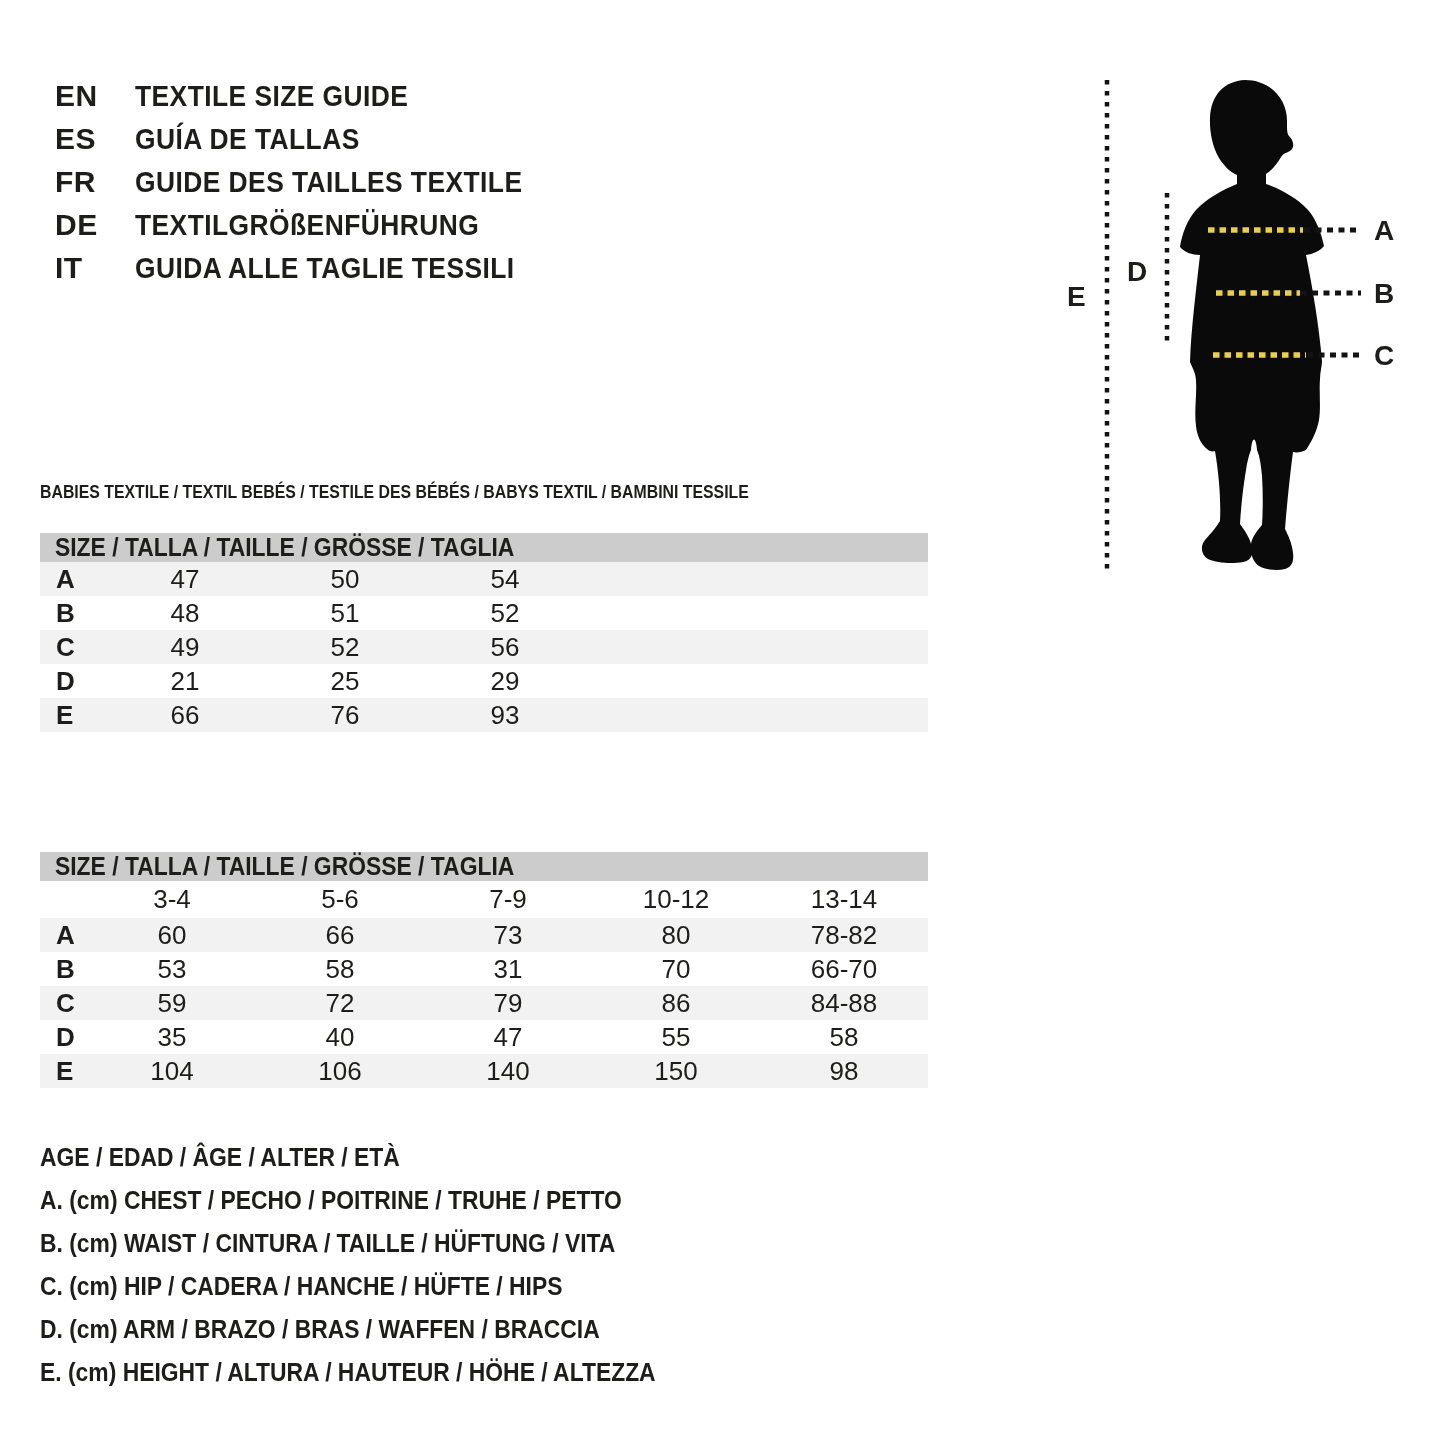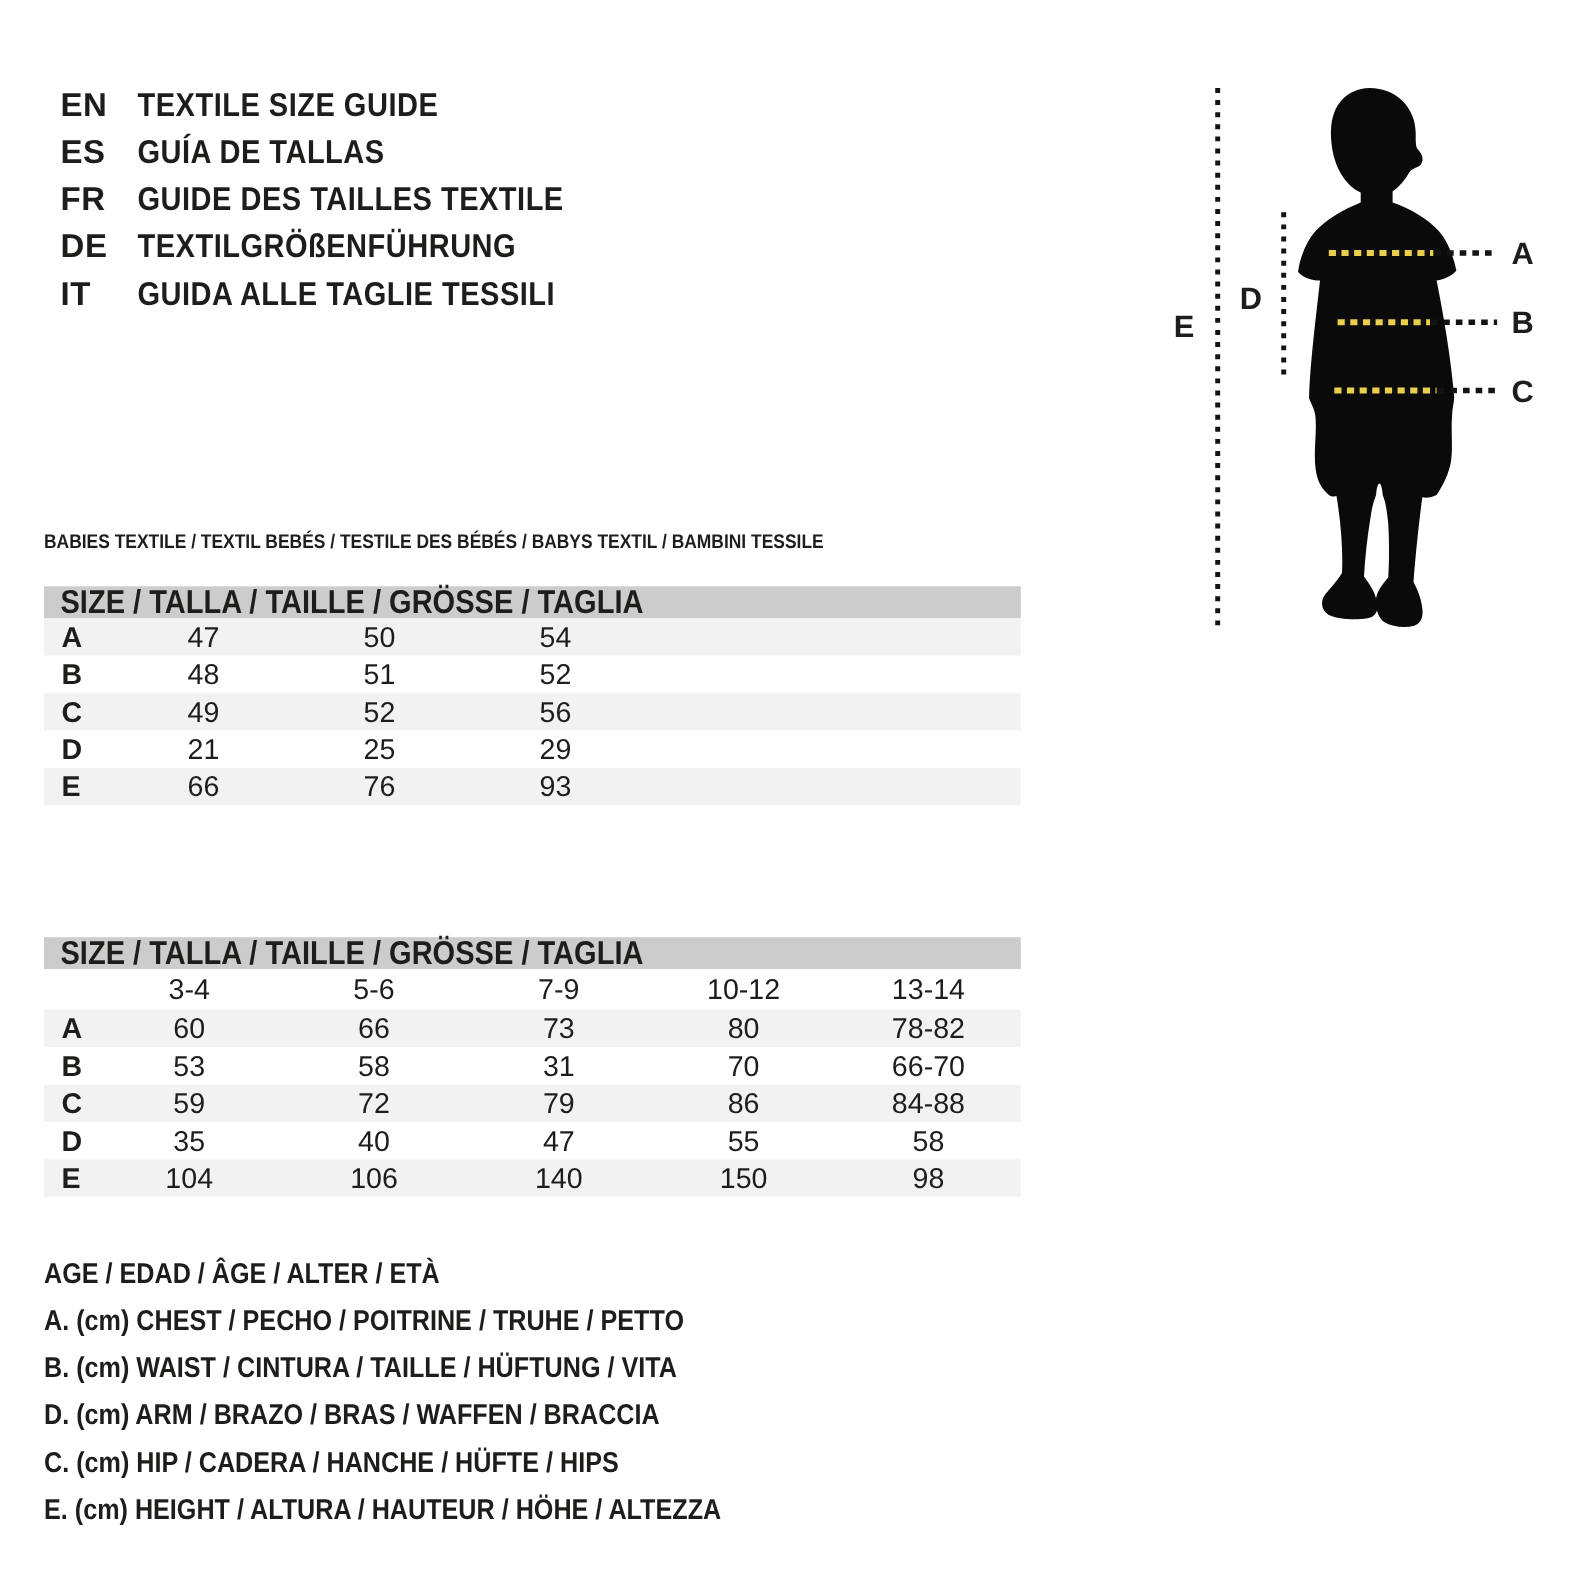--- a/index.html
+++ b/index.html
@@ -9,38 +9,38 @@
     width: 1445px; height: 1445px;
     background: #ffffff;
     font-family: "Liberation Sans", sans-serif;
     color: #1d1d1b;
     overflow: hidden;
   }
   .cond { display:inline-block; transform: scaleX(0.88); transform-origin: 0 50%; white-space: nowrap; }
 
   
   .langs { position:absolute; left:55px; top:74px; }
-  .lang-row { display:flex; height:43px; align-items:center; font-size:30px; font-weight:700; letter-spacing:0.5px; }
+  .lang-row { display:flex; height:43px; align-items:center; font-size:30px; font-weight:700; letter-spacing:0.5px;gap:10px; }
   .lang-code { width:70px; flex:0 0 70px; }
 
   
   .figure-svg { position:absolute; left:1060px; top:55px; width:385px; height:545px; }
   .figure-svg text { font-family:"Liberation Sans", sans-serif; font-size:28px; font-weight:700; fill:#1d1d1b; }
 
   
   .sec-heading { position:absolute; left:40px; font-size:18px; font-weight:700; white-space:nowrap; }
   .babies-heading { top:482px; }
   .children-heading { top:804px; }
 
   
   .table { position:absolute; left:40px; width:888px; }
   .babies-table { top:533px; }
   .children-table { top:852px; }
   .tbar { height:29px; background:#cccccc; display:flex; align-items:center; padding-left:15px;
-          font-size:30px; font-weight:700;text-align:center; }
+          font-size:26px; font-weight:700;text-align:center; }
   .trow { display:grid; align-items:center; font-size:26px; }
   .babies-grid { grid-template-columns:65px 160px 160px 160px 1fr; }
   .children-grid { grid-template-columns:48px 168px 168px 168px 168px 168px; }
   .thead-row-babies { height:40px; font-weight:600; }
   .thead-row-children { height:37px; font-weight:600; }
   .drow { height:34px; }
   .stripe { background:#f2f2f2; }
   .cell { text-align:center; font-weight:500; }
   .cell.rlabel { text-align:left; padding-left:16px; font-weight:600; }
 
@@ -246,23 +246,23 @@
     <div class="legend-line">
         <span class="cond">AGE / EDAD / ÂGE / ALTER / ETÀ</span>
       </div>
     <div class="legend-line">
         <span class="cond">A. (cm) CHEST / PECHO / POITRINE / TRUHE / PETTO</span>
       </div>
     <div class="legend-line">
         <span class="cond">B. (cm) WAIST / CINTURA / TAILLE / HÜFTUNG / VITA</span>
       </div>
     <div class="legend-line">
+        <span class="cond">C. (cm) HIP / CADERA / HANCHE / HÜFTE / HIPS</span>
+      </div>
+    <div class="legend-line">
         <span class="cond">D. (cm) ARM / BRAZO / BRAS / WAFFEN / BRACCIA</span>
       </div>
     <div class="legend-line">
-        <span class="cond">C. (cm) HIP / CADERA / HANCHE / HÜFTE / HIPS</span>
-      </div>
-    <div class="legend-line">
         <span class="cond">E. (cm) HEIGHT / ALTURA / HAUTEUR / HÖHE / ALTEZZA</span>
       </div>
   </div>
 
 </div>
 
 </body></html>

